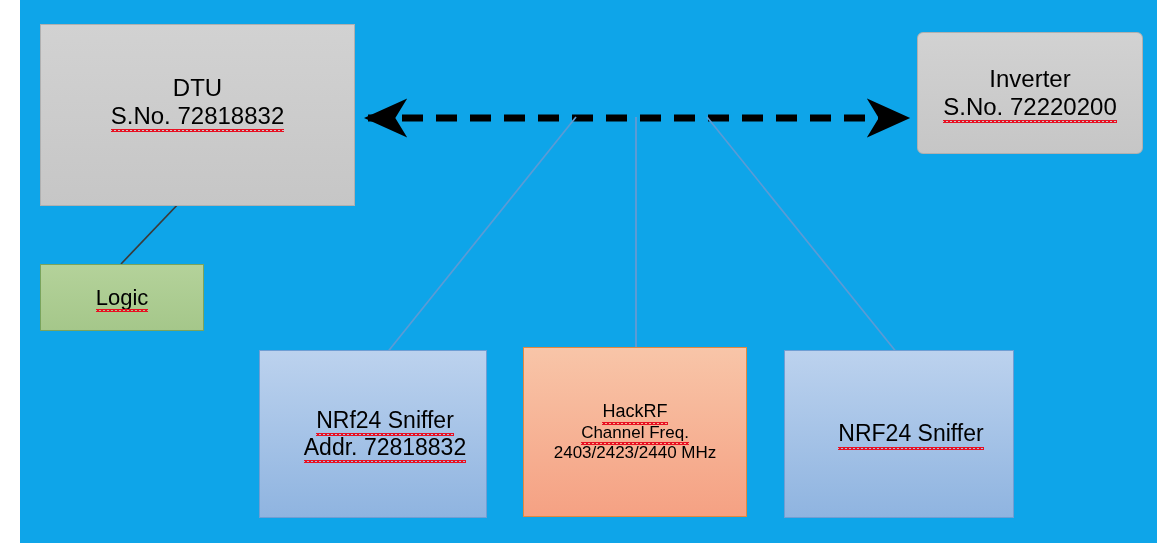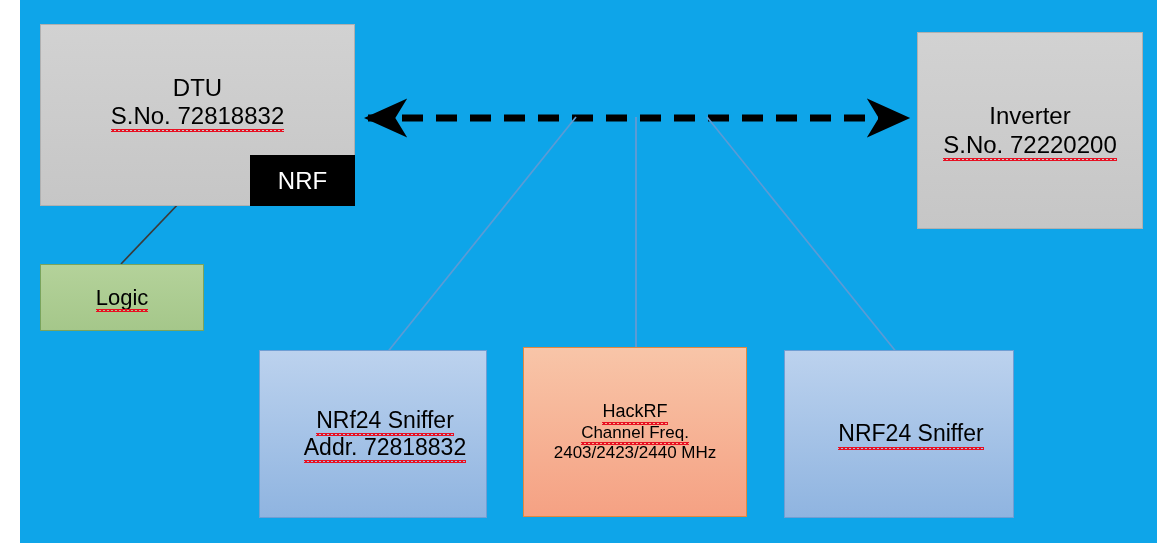--- a/index.html
+++ b/index.html
@@ -38,21 +38,21 @@
   }
   #dtu-box { left: 20px; top: 24px; width: 315px; height: 182px; }
   #dtu-text-wrap {
     position: absolute;
     left: 0; top: 0; width: 100%; height: 100%;
     display: flex; flex-direction: column;
     align-items: center; justify-content: center;
     padding-bottom: 26px;
     box-sizing: border-box;
   }
-  #inverter-box { left: 897px; top: 32px; width: 226px; height: 197px; }
+  #inverter-box { left: 897px; top: 32px; width: 226px; height: 122px; border-radius: 6px; }
 
   
   .chip-box {
     position: absolute;
     box-sizing: border-box;
     background: #000000;
     color: #ffffff;
     font-size: 24px;
     display: flex;
     align-items: center;
@@ -149,23 +149,20 @@
   </svg>
 
   <div class="box grey-box" id="dtu-box">
     <div id="dtu-text-wrap">
       <span class="line1">DTU</span>
       <span class="line2 sp">S.No. 72818832</span>
     </div>
   </div>
 
 
-  <div class="chip-box" id="nrf-box">
-    <span>NRF</span>
-  </div>
 
   <div class="box" id="logic-box">
     <span class="sp">Logic</span>
   </div>
 
   <div class="box grey-box" id="inverter-box">
     <span class="line1">Inverter</span>
     <span class="line2 sp">S.No. 72220200</span>
   </div>
 

